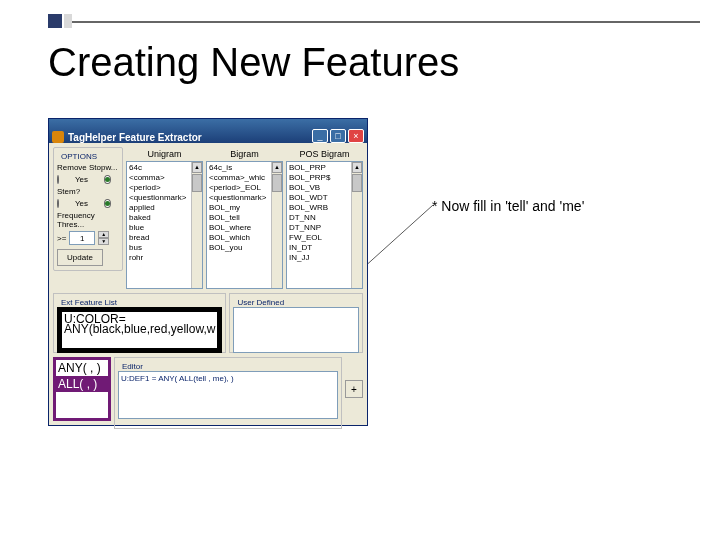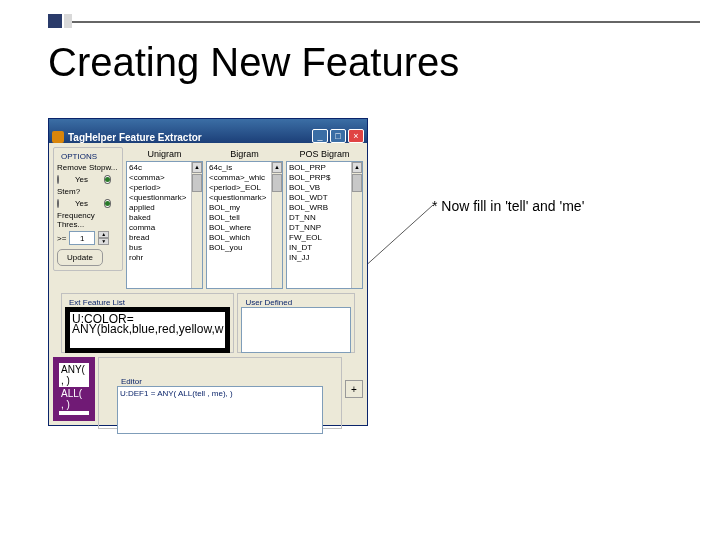--- a/index.html
+++ b/index.html
@@ -24,39 +24,39 @@
   .fieldset-title { font-size: 8px; color: #0a246a; margin-top: -8px; margin-left: 2px; background: #ece9d8; display: inline-block; padding: 0 2px; }
   .opt-label { font-size: 8px; color: #000; padding: 2px 0; }
   .radio-row { display: flex; gap: 16px; align-items: flex-start; padding: 1px 0; }
   .radio { width: 9px; height: 9px; border: 1px solid #666; border-radius: 50%; background: #fff; display: inline-flex; align-items: center; justify-content: center; }
   .radio.sel::after { content: ""; width: 5px; height: 5px; background: #2a7a2a; border-radius: 50%; }
   .radio-lbl { font-size: 8px; }
   .spin-row { display: flex; gap: 3px; align-items: center; }
   .spin-input { width: 26px; height: 14px; border: 1px solid #7f9db9; background: #fff; font-size: 8px; text-align: center; }
   .spin-btns { width: 11px; display: flex; flex-direction: column; }
   .spin-btn { height: 7px; background: #ddd; border: 1px solid #999; font-size: 5px; line-height: 4px; text-align: center; }
-  .update-btn { margin-top: 4px; width: 46px; height: 17px; background: #ece9d8; border: 1px solid #999; border-radius: 5px; font-size: 8px; }
+  .update-btn { margin-top: 4px; width: 46px; height: 17px; background: #ece9d8; border: 1px solid #999; border-radius: 0; font-size: 8px; }
   .list-col { flex: 1; display: flex; flex-direction: column; min-width: 0; }
   .col-header { font-size: 9px; text-align: center; padding: 2px 0; color: #000; }
   .listbox { border: 1px solid #7f9db9; background: #fff; height: 128px; overflow: hidden; position: relative; font-size: 8px; line-height: 10px; padding: 1px 12px 1px 2px; color: #000; }
   .scrollbar { position: absolute; right: 0; top: 0; bottom: 0; width: 11px; background: #ece9d8; border-left: 1px solid #c0c0c0; }
   .sb-btn { height: 11px; background: #ddd; border: 1px solid #999; font-size: 6px; text-align: center; line-height: 8px; }
   .sb-thumb { height: 18px; background: #c8c8c8; border: 1px solid #999; margin-top: 1px; }
-  .lower-row { display: flex; padding: 0 12px; gap: 3px; border-radius: 16px; }
+  .lower-row { display: flex; padding: 0 4px; gap: 3px; border-radius: 16px; }
   .ext-list { flex: 1; }
   .ext-fieldset { border: 1px solid #c0c0c0; padding: 3px; height: 60px; }
   .ext-box { background: #fff; border: 5px solid #000000; height: 46px; font-size: 12px; padding: 2px; line-height: 10px; overflow: hidden; }
   .userdef-col { width: 150px; }
   .userdef-box { background: #fff; border: 1px solid #7f9db9; height: 46px; }
   .bottom-row { display: flex; padding: 4px; gap: 3px; height: 72px; }
-  .any-list { width: 42px; border: 6px solid #701a75; background: #fff; font-size: 10px; }
+  .any-list { width: 58px; border: 3px solid #701a75; background: #fff; font-size: 12px; }
   .any-item { padding: 1px 2px; }
   .any-item.sel { background: #701a75; color: #fff; }
   .editor-col { flex: 1; }
-  .editor-fieldset { border: 1px solid #c0c0c0; padding: 18px; height: 72px; }
+  .editor-fieldset { border: 1px solid #c0c0c0; padding: 3px; height: 72px; }
   .editor-box { background: #fff; border: 1px solid #7f9db9; height: 48px; font-size: 8px; padding: 2px; color: #0a246a; }
   .sq-btn { width: 18px; height: 18px; border: 1px solid #999; background: #ece9d8; font-size: 10px; display: flex; align-items: center; justify-content: center; align-self: center; }
 </style>
 </head>
 <body>
 
 <div class="slide-accent"></div>
 <div class="slide-accent2"></div>
 <div class="slide-line"></div>
 <h1 class="slide-title">Creating New Features</h1>
@@ -111,21 +111,21 @@
 
     <div class="col list-col">
       <div class="col-header">Unigram</div>
       <div class="listbox">
         <div>64c</div>
         <div>&lt;comma&gt;</div>
         <div>&lt;period&gt;</div>
         <div>&lt;questionmark&gt;</div>
         <div>applied</div>
         <div>baked</div>
-        <div>comma</div>
+        <div>blue</div>
         <div>bread</div>
         <div>bus</div>
         <div>rohr</div>
         <div class="scrollbar">
           <div class="sb-btn">▲</div>
           <div class="sb-thumb"></div>
         </div>
       </div>
     </div>
 

